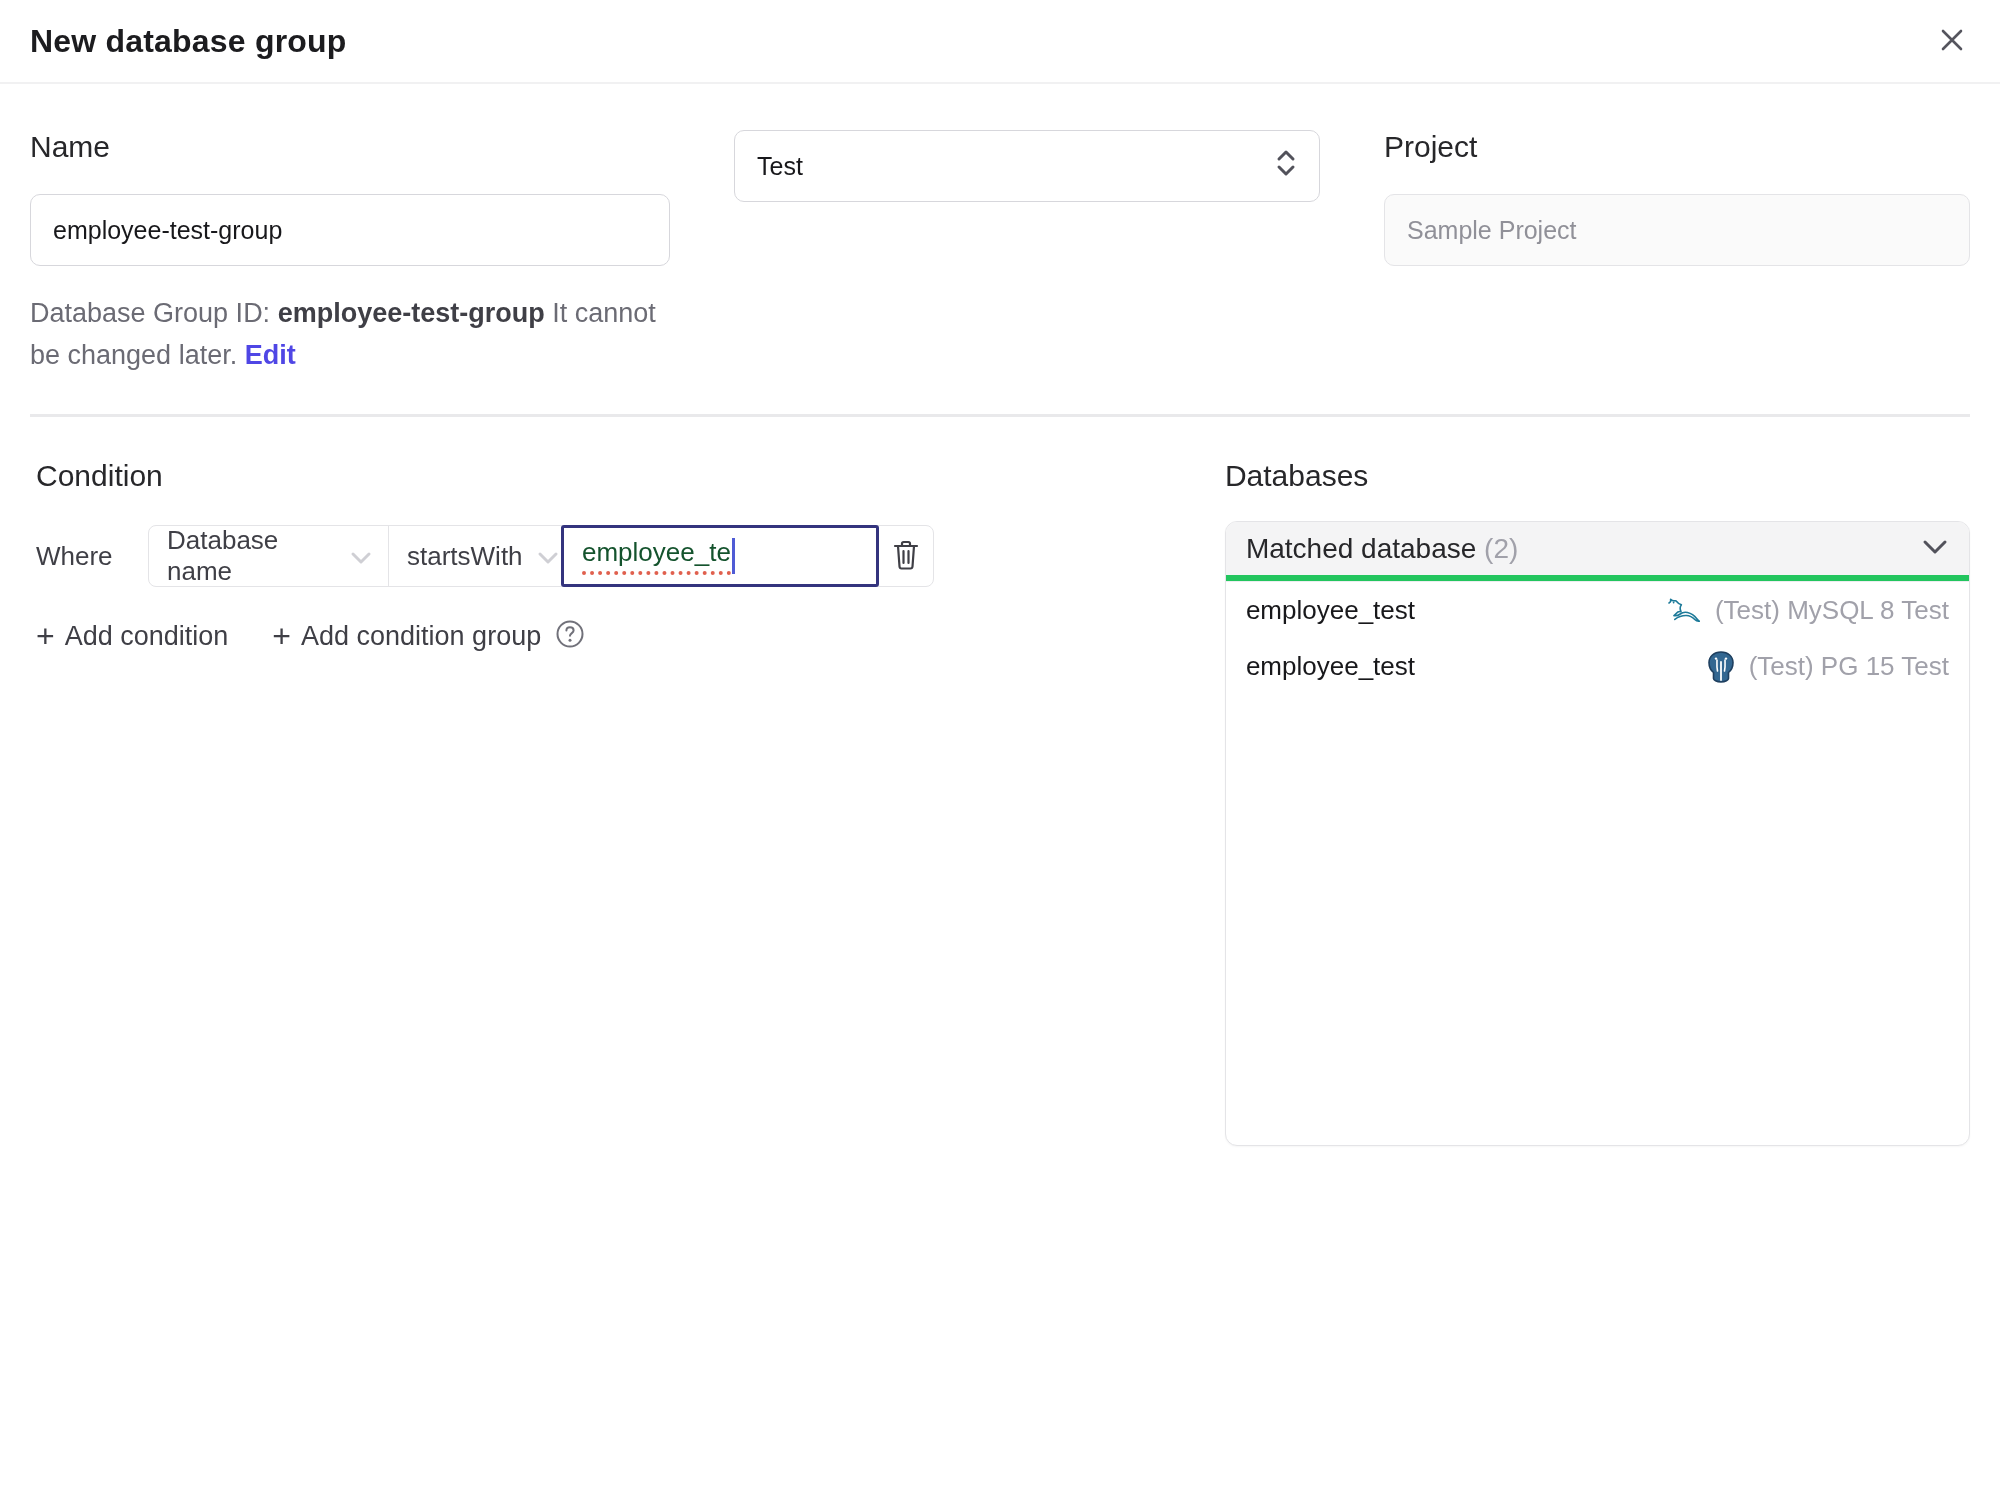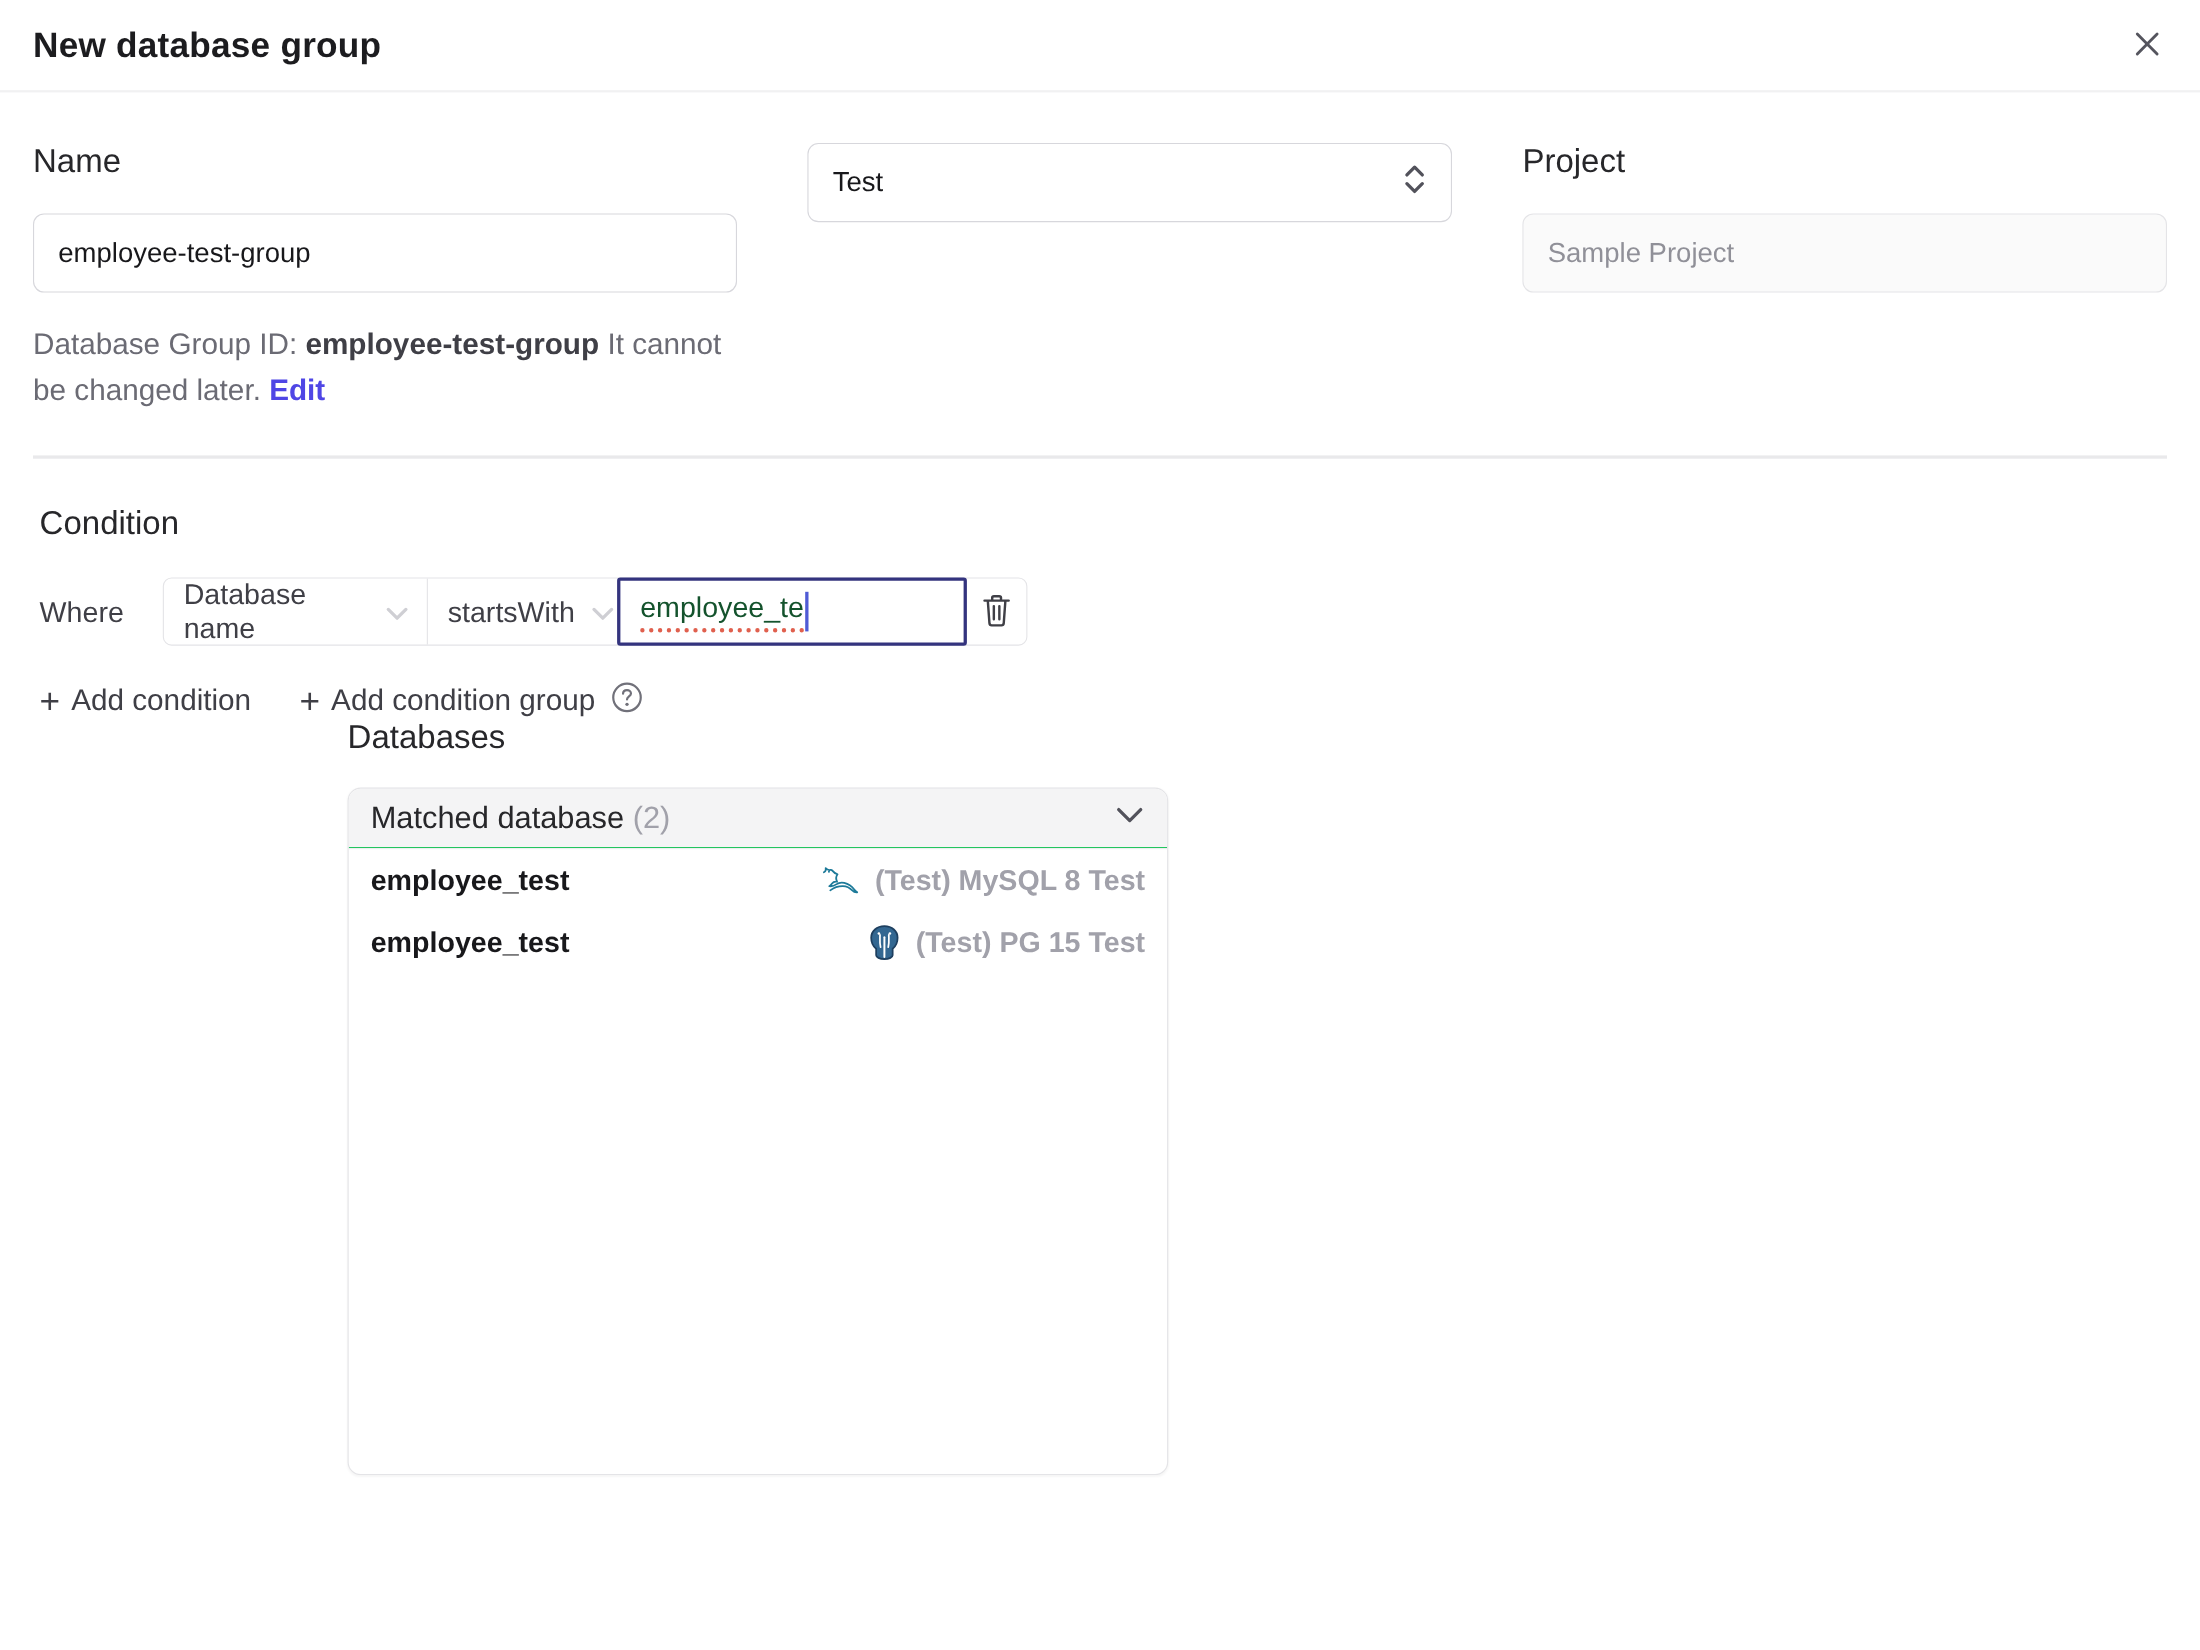--- a/index.html
+++ b/index.html
@@ -39,21 +39,21 @@
   .helper{
     margin-top:26px; width:640px;
     font-size:27px; line-height:42px; color:#6b6b74;
   }
   .helper b{ color:#3f3f46; font-weight:700; }
   .helper .edit-link{ color:#4f46e5; font-weight:700; text-decoration:none; cursor:pointer; }
 
   .section-divider{ height:3px; background:#e9e9eb; margin-top:38px; }
 
   
-  .lower{ display:flex; margin-top:42px;flex-direction:column; }
+  .lower{ display:flex; margin-top:42px; }
   .cond-col{ width:904px; margin-left:6px; }
   .db-col{ width:746px; margin-left:286px; }
   .section-heading{ font-size:30px; font-weight:500; color:#27272a; }
 
   .cond-row{ margin-top:32px; display:flex; align-items:center; }
   .where-label{ font-size:26px; color:#3f3f46; width:112px; }
   .cond-group{
     display:flex; align-items:stretch; height:62px;
     border:1px solid #e4e4e7; border-radius:8px; background:#fff;
   }
@@ -98,21 +98,21 @@
   .db-group-title{ font-size:28px; font-weight:500; color:#27272a; }
   .db-count{ color:#a1a1aa; font-weight:400; }
   .db-row{
     height:57px; padding:0 20px;
     display:flex; align-items:center; justify-content:space-between;
   }
   .db-row:first-of-type{ border-top:1px solid #ededf0; }
   .db-name{ font-size:26px; color:#18181b; }
   .db-instance{ display:flex; align-items:center; gap:12px; }
   .db-instance span{ font-size:26px; color:#a1a1aa; }
-  .rows-block{ border-top:1px solid #22c55e;font-weight:bold; }
+  .rows-block{ border-top:6px solid #22c55e; }
 </style>
 </head>
 <body>
 
 <div class="dialog-header">
   <div class="dialog-title">New database group</div>
   <button class="icon-btn">
     <span>
       <svg width="36" height="36" viewBox="0 0 36 36">
           <path d="M9 9 L27 27 M27 9 L9 27" stroke="#55555e" stroke-width="2.6" stroke-linecap="round" fill="none"></path>

